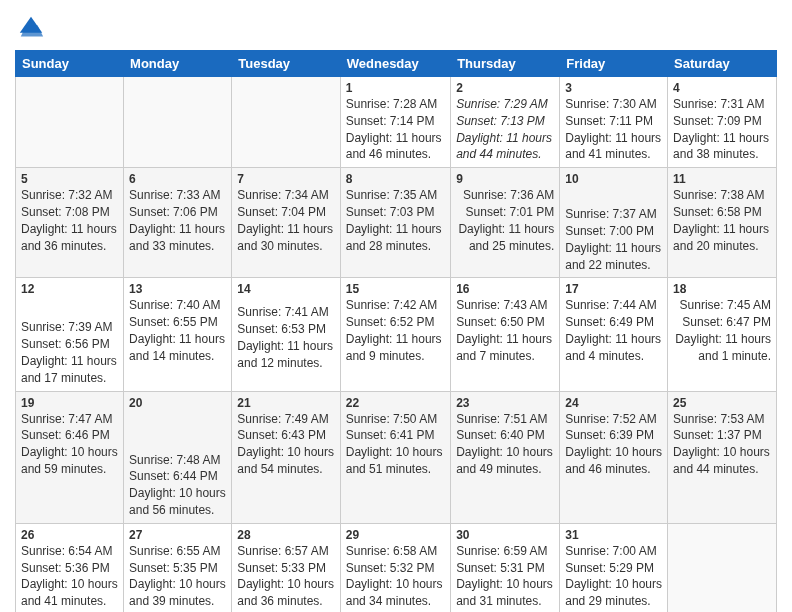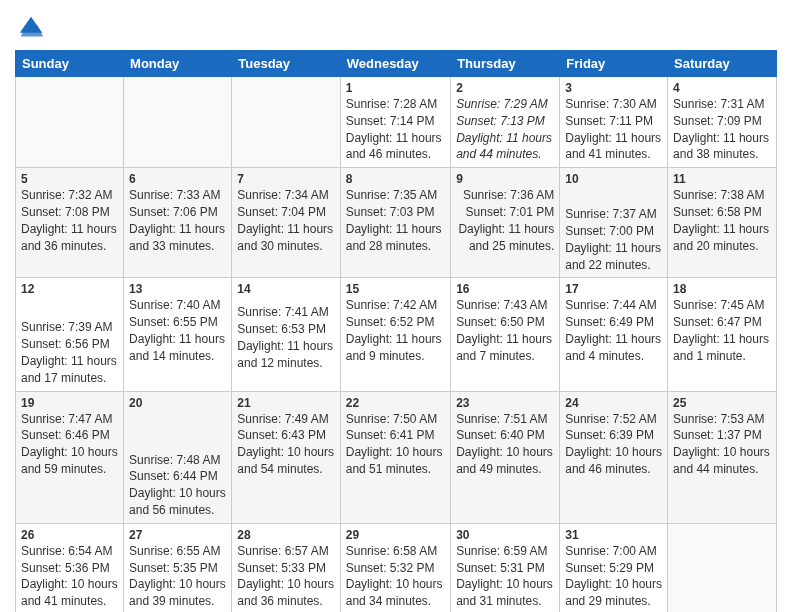--- a/index.html
+++ b/index.html
@@ -258,21 +258,21 @@
           </td>
           <td>
             <span class="day-number">17</span>
             <div class="day-info" style="white-space: pre-line;">Sunrise: 7:44 AM
 Sunset: 6:49 PM
 Daylight: 11 hours
 and 4 minutes.</div>
           </td>
           <td>
             <span class="day-number">18</span>
-            <div class="day-info" style="white-space: pre-line;">Sunrise: 7:45 AM
+            <div class="day-info" style="white-space: pre-line; text-align: right;">Sunrise: 7:45 AM
 Sunset: 6:47 PM
 Daylight: 11 hours
 and 1 minute.</div>
           </td>
         </tr>
         <tr>
           <td>
             <span class="day-number">19</span>
             <div class="day-info" style="white-space: pre-line;">Sunrise: 7:47 AM
 Sunset: 6:46 PM

